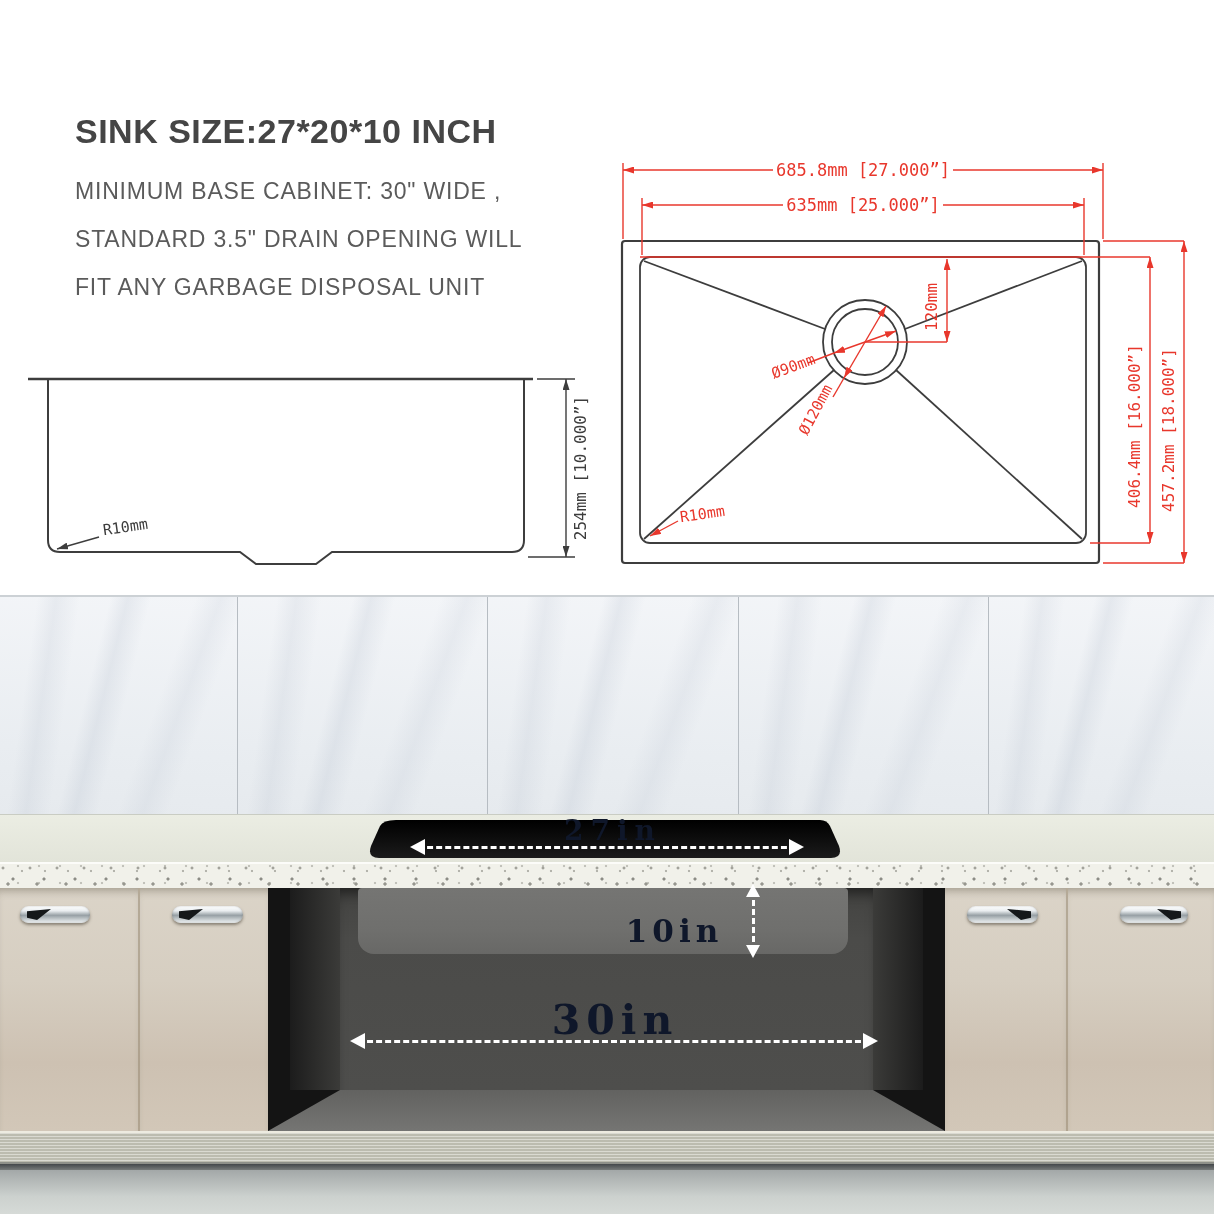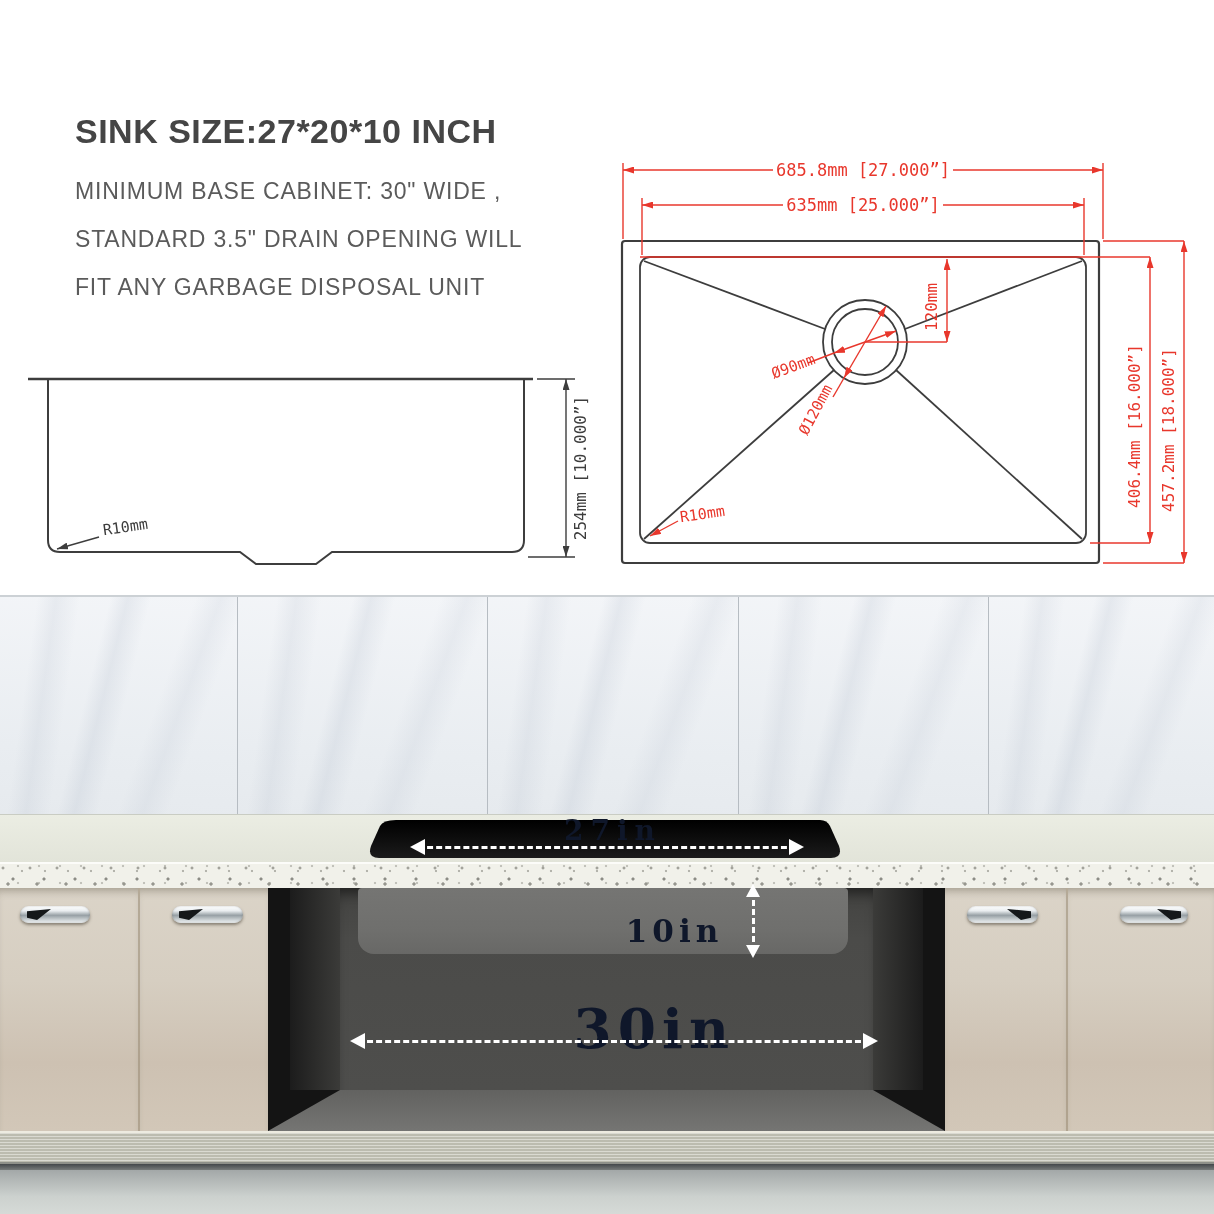--- a/index.html
+++ b/index.html
@@ -68,21 +68,21 @@
   .handle { top:311px; height:17px; border-radius:9px;
     background:linear-gradient(180deg,#ffffff 0%,#eaeef0 28%,#97a0a5 55%,#b9c0c3 72%,#f2f5f6 100%);
     box-shadow:0 2px 3px rgba(60,52,40,0.5), inset 0 0 2px rgba(0,0,0,0.25); }
   .handle .notch { position:absolute; left:7px; top:3px; width:24px; height:11px; background:#15181a;
     clip-path:polygon(0 20%, 100% 0, 42% 100%, 0 80%); }
   .handle.mirror .notch { left:auto; right:7px; transform:scaleX(-1); }
 
   .ylabel { color:#0f172a; font-family:"DejaVu Serif", serif; font-weight:bold; text-align:center; }
   .lbl27 { left:498px; top:219px; width:230px; font-size:28px; letter-spacing:7px; }
   .lbl10 { left:592px; top:307px; width:165px; font-size:31px; letter-spacing:5px;margin-top:11px; }
-  .lbl30 { left:495px; top:401px; width:240px; font-size:55px; letter-spacing:6px;text-align:right; }
+  .lbl30 { left:495px; top:401px; width:240px; font-size:41px; letter-spacing:6px; }
 
   .harrow { height:0; border-top:3px dashed #fff; }
   .varrow { width:0; border-left:3px dashed #fff; }
   .hd { position:absolute; width:0; height:0; }
   .hdL { left:-16px; top:-10px; border:8px solid transparent; border-right:15px solid #fff; }
   .hdR { right:-16px; top:-10px; border:8px solid transparent; border-left:15px solid #fff; }
   .hdU { top:-14px; left:-9px; border:7px solid transparent; border-bottom:13px solid #fff; }
   .hdD { bottom:-14px; left:-9px; border:7px solid transparent; border-top:13px solid #fff; }
 </style>
 </head>

